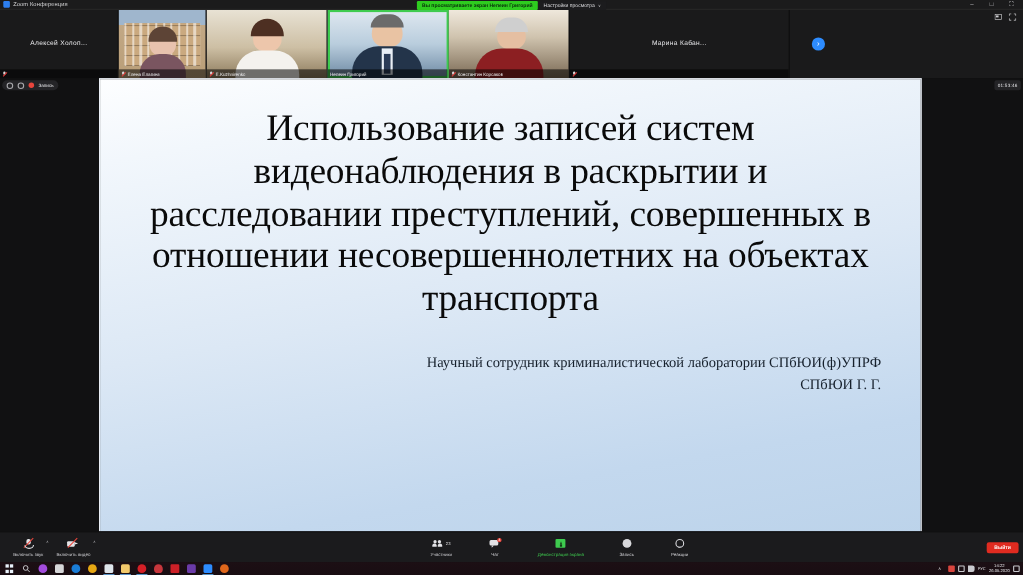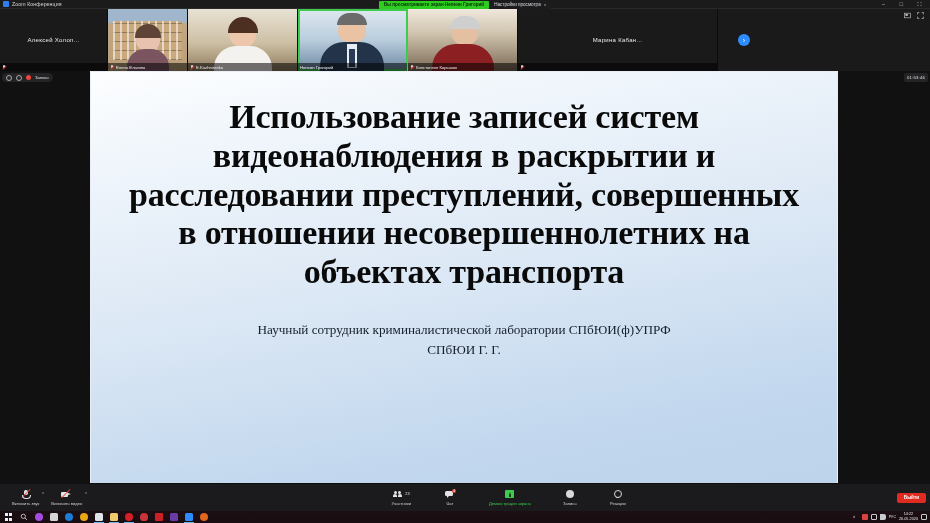--- a/index.html
+++ b/index.html
@@ -123,28 +123,28 @@
 
   .slide {
     position: absolute; top: 0px; left: 90px; width: 748px; height: 418px;
     background: linear-gradient(170deg, #fdfeff 0%, #f2f7fc 14%, #dce8f5 48%, #c3d8ee 80%, #bcd3ea 100%);
     border: 1px solid #e9eef5;
     padding: 26px 36px 0 36px;
     display: flex; flex-direction: column;
   }
   .slide-title {
     font-family: "Liberation Serif", serif;
-    font-weight: bold; color: #0a0a0a;
+    font-weight: normal; color: #0a0a0a;
     font-size: 34px; line-height: 1.14; text-align: center;
     letter-spacing: -0.2px;
   }
   .slide-sub {
     margin-top: 28px;
     font-family: "Liberation Serif", serif;
-    font-size: 13.2px; color: #16202c; text-align: center; line-height: 1.55;
+    font-size: 13.2px; color: #16202c; text-align: right; line-height: 1.55;
   }
   .slide-sub .ln2 { display: block; }
 
   
   .toolbar {
     position: absolute; top: 483px; left: 0; width: 930px; height: 28px;
     background: #1b1b1d; display: flex; align-items: center;
     border-top: 1px solid #0f0f10;
   }
   .tool {

